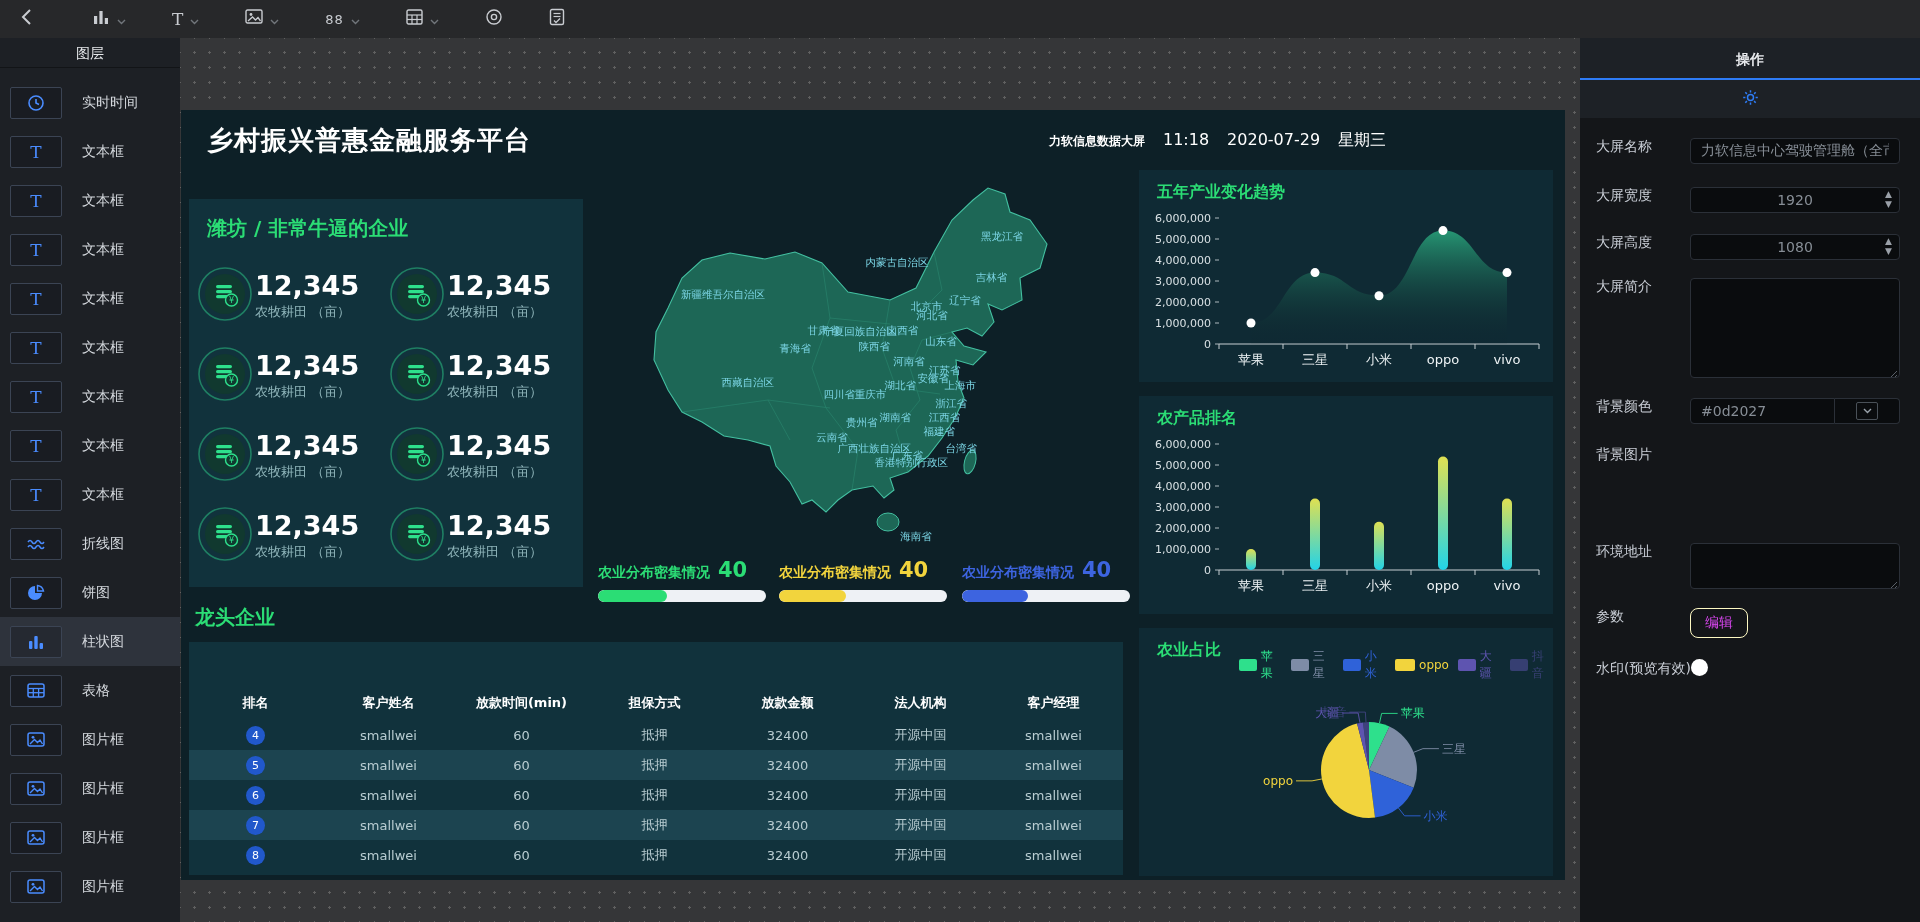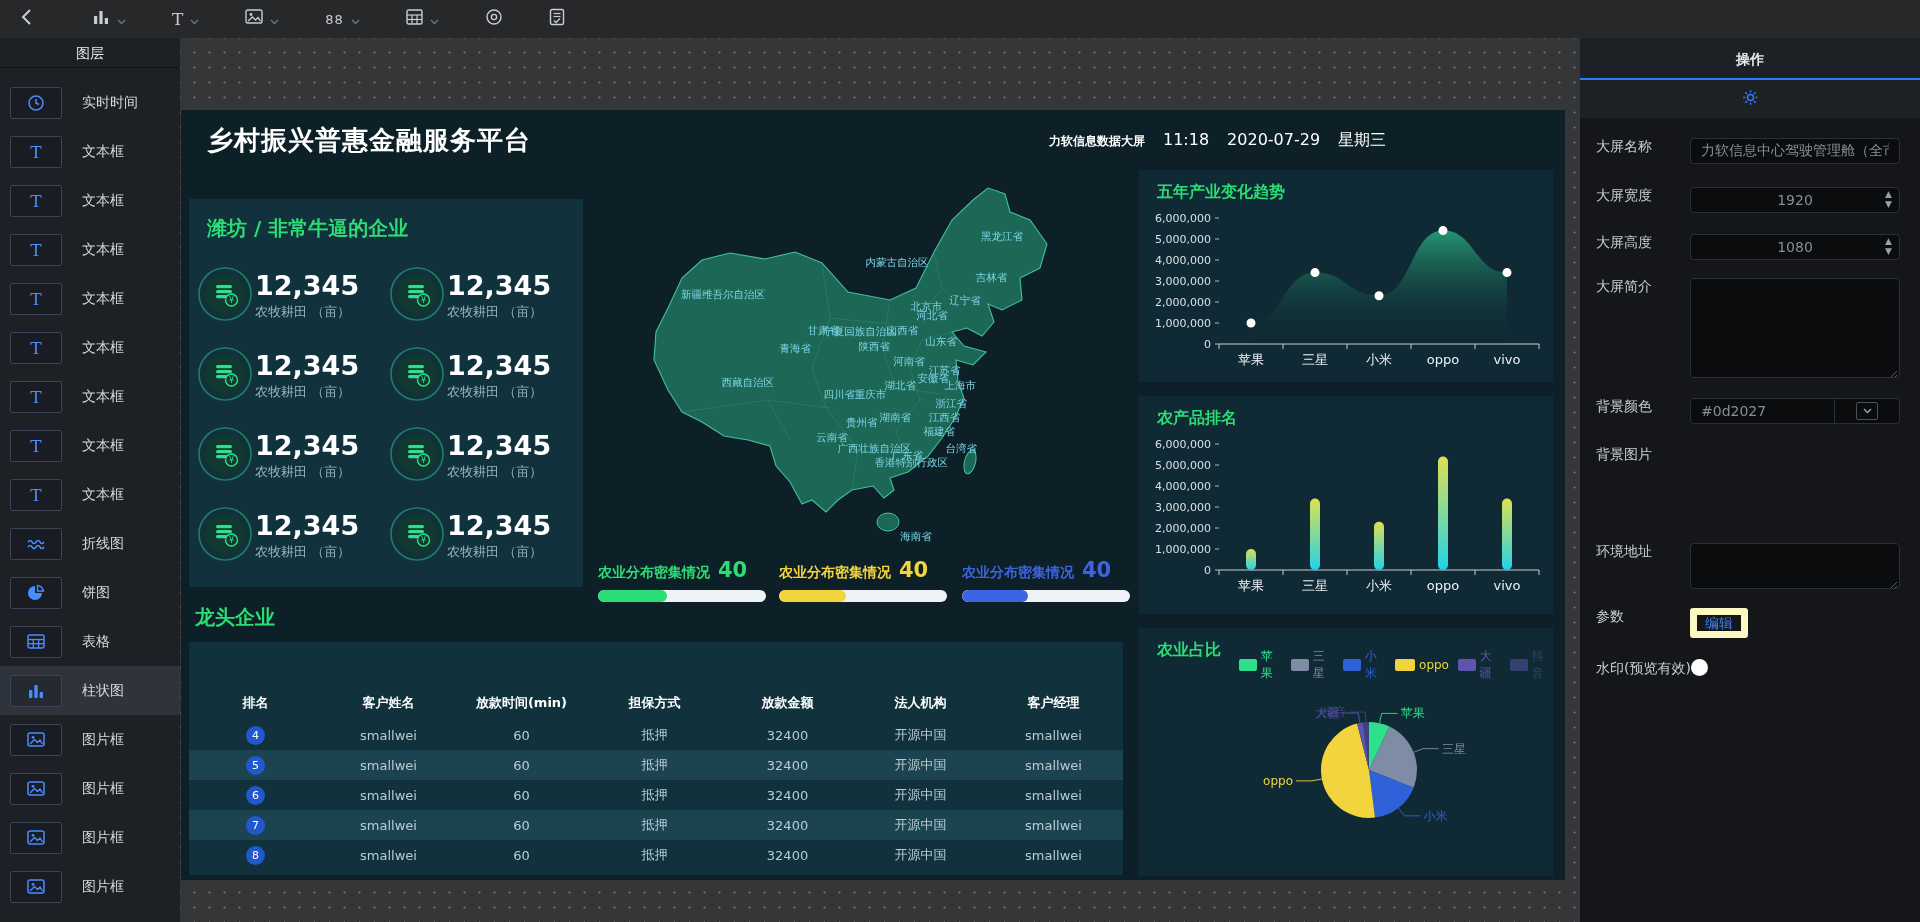--- a/index.html
+++ b/index.html
@@ -108,22 +108,22 @@
   .color-row { display:flex; }
   .inp.color { width:145px; border-radius:4px 0 0 4px; }
   .color-btn { width:65px; height:26px; background:#0a0c0e; border:1px solid #2b3038; border-left:none;
                border-radius:0 4px 4px 0; display:flex; align-items:center; justify-content:center; cursor:pointer; }
   .color-btn .box { width:22px; height:18px; border:1px solid #4a5158; border-radius:2px; display:flex;
                     align-items:center; justify-content:center; color:#9aa3ab; }
   .slider { position:relative; height:26px; }
   .sl-track { position:absolute; left:0; right:0; top:12px; height:3px; background:#4b5158; border-radius:2px; }
   .sl-fill { position:absolute; left:0; top:12px; height:3px; background:#2e7cf6; border-radius:2px; }
   .sl-handle { position:absolute; top:7px; width:13px; height:13px; background:#ffffff; border:2px solid #2e7cf6; }
-  .btn-edit { width:58px; height:30px; background:transparent; border:7px solid #fef9c3; border-radius:3px;
-              color:#3b82f6; font-size:14px; cursor:pointer; font-family:"DejaVu Sans",sans-serif; }
+  .btn-edit { width:58px; height:30px; background:transparent; border:1px solid #fef9c3; border-radius:8px;
+              color:#d946ef; font-size:14px; cursor:pointer; font-family:"DejaVu Sans",sans-serif; }
   .toggle { width:38px; height:19px; border-radius:10px; background:#2c3139; position:relative; cursor:pointer; }
   .knob { position:absolute; left:1px; top:1px; width:17px; height:17px; border-radius:50%; background:#ffffff; }
 </style>
 </head>
 <body>
 
 <div id="root">
 
   <div class="toolbar">
     <div class="tb-item tb-back">
@@ -284,41 +284,41 @@
         </div>
         <div class="side-item">
           <span class="icon-box">
             <svg width="18" height="18" viewBox="0 0 18 18">
               <path d="M8 2 A7 7 0 1 0 15 9 L8 9 Z" fill="#4a8cff"></path>
               <path d="M10.5 1.5 A7 7 0 0 1 16.5 7 L10.5 7 Z" fill="none" stroke="#4a8cff" stroke-width="1.4"></path>
             </svg>
           </span>
           <span class="side-label">饼图</span>
         </div>
+        <div class="side-item selected">
+          <span class="icon-box">
+            <svg width="18" height="16" viewBox="0 0 18 16">
+              <rect x="2" y="7" width="3.4" height="8" rx="1" fill="#4a8cff"></rect>
+              <rect x="7.3" y="2" width="3.4" height="13" rx="1" fill="#4a8cff"></rect>
+              <rect x="12.6" y="9" width="3.4" height="6" rx="1" fill="#4a8cff"></rect>
+            </svg>
+          </span>
+          <span class="side-label">柱状图</span>
+        </div>
         <div class="side-item">
           <span class="icon-box">
             <svg width="18" height="15" viewBox="0 0 18 15">
               <rect x="1" y="1" width="16" height="13" rx="2" fill="none" stroke="#4a8cff" stroke-width="1.5"></rect>
               <line x1="1" y1="5.5" x2="17" y2="5.5" stroke="#4a8cff" stroke-width="1.3"></line>
               <line x1="6.3" y1="5.5" x2="6.3" y2="14" stroke="#4a8cff" stroke-width="1.3"></line>
               <line x1="11.6" y1="5.5" x2="11.6" y2="14" stroke="#4a8cff" stroke-width="1.3"></line>
               <line x1="1" y1="9.7" x2="17" y2="9.7" stroke="#4a8cff" stroke-width="1.3"></line>
             </svg>
           </span>
           <span class="side-label">表格</span>
-        </div>
-        <div class="side-item selected">
-          <span class="icon-box">
-            <svg width="18" height="16" viewBox="0 0 18 16">
-              <rect x="2" y="7" width="3.4" height="8" rx="1" fill="#4a8cff"></rect>
-              <rect x="7.3" y="2" width="3.4" height="13" rx="1" fill="#4a8cff"></rect>
-              <rect x="12.6" y="9" width="3.4" height="6" rx="1" fill="#4a8cff"></rect>
-            </svg>
-          </span>
-          <span class="side-label">柱状图</span>
         </div>
         <div class="side-item">
           <span class="icon-box">
             <svg width="18" height="15" viewBox="0 0 18 15">
               <rect x="1" y="1" width="16" height="13" rx="2" fill="none" stroke="#4a8cff" stroke-width="1.5"></rect>
               <circle cx="6" cy="5.3" r="1.4" fill="#4a8cff"></circle>
               <path d="M3 12 L7.5 7.5 L10.5 10.5 L13 8 L15.5 12" fill="none" stroke="#4a8cff" stroke-width="1.4"></path>
             </svg>
           </span>
           <span class="side-label">图片框</span>

